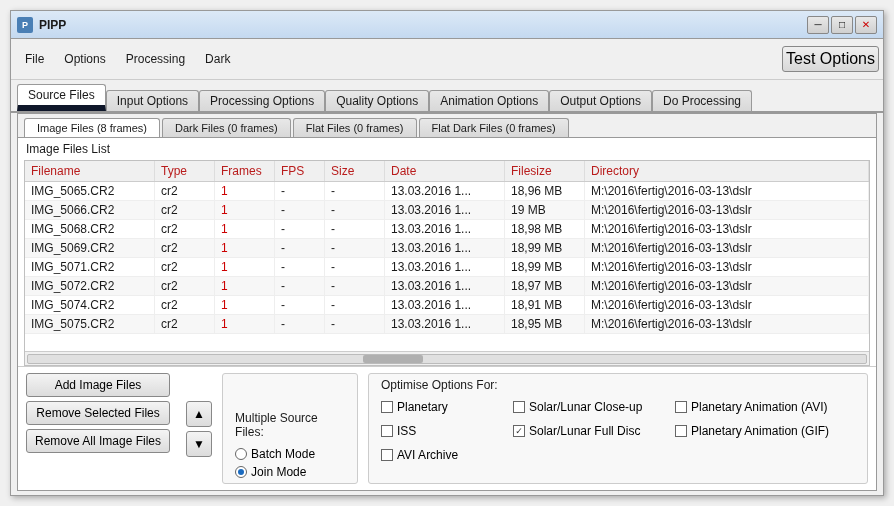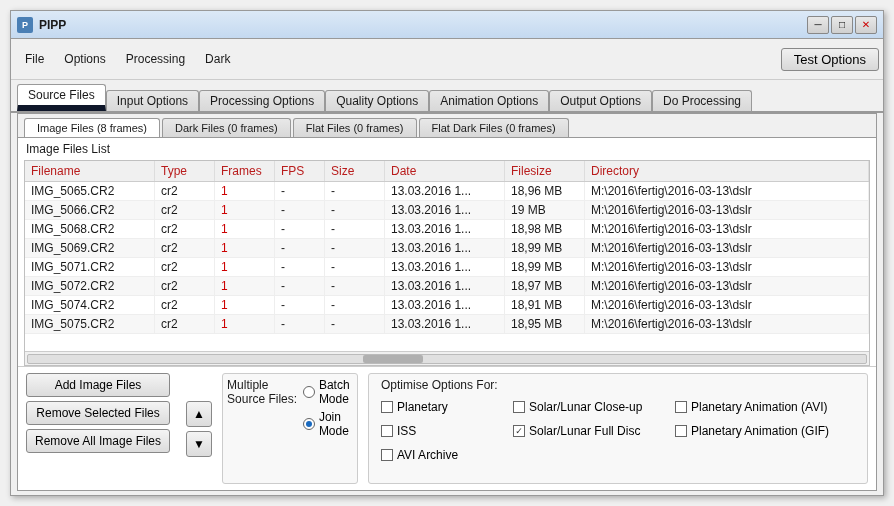--- a/index.html
+++ b/index.html
@@ -93,26 +93,26 @@
       color: #1a1a1a;
       font-size: 12px;
     }
     .tab.active {
       background: #ffffff;
       border-bottom: 6px solid #0f172a;
       position: relative;
       z-index: 2;
     }
     .test-options-btn {
-      padding: 3px 12px;
+      padding: 3px 3px;
       background: linear-gradient(to bottom, #f0f0f0, #d8d8d8);
       border: 1px solid #888;
       border-radius: 3px;
       cursor: pointer;
-      font-size: 13px;
+      font-size: 16px;
     }
     .main-content {
       background: #ffffff;
       border: 1px solid #999;
       margin: 0 6px 4px 6px;
       flex: 1;
       display: flex;
       flex-direction: column;
       overflow: hidden;
     }
@@ -247,22 +247,22 @@
       border: 1px solid #888;
       border-radius: 3px;
       cursor: pointer;
       display: flex;
       align-items: center;
       justify-content: center;
       font-size: 12px;
     }
     .source-mode-section {
       display: flex;
-      flex-direction: row;
-      padding: 4px 4px;
+      flex-direction: column;
+      padding: 4px 12px;
       border: 1px solid #ccc;
       border-radius: 3px;
       background: #f8f8f8;
       justify-content: flex-end;
       gap: 4px;
     }
     .source-mode-title {
       font-size: 12px;
       color: #1a1a1a;
       margin-bottom: 4px;

